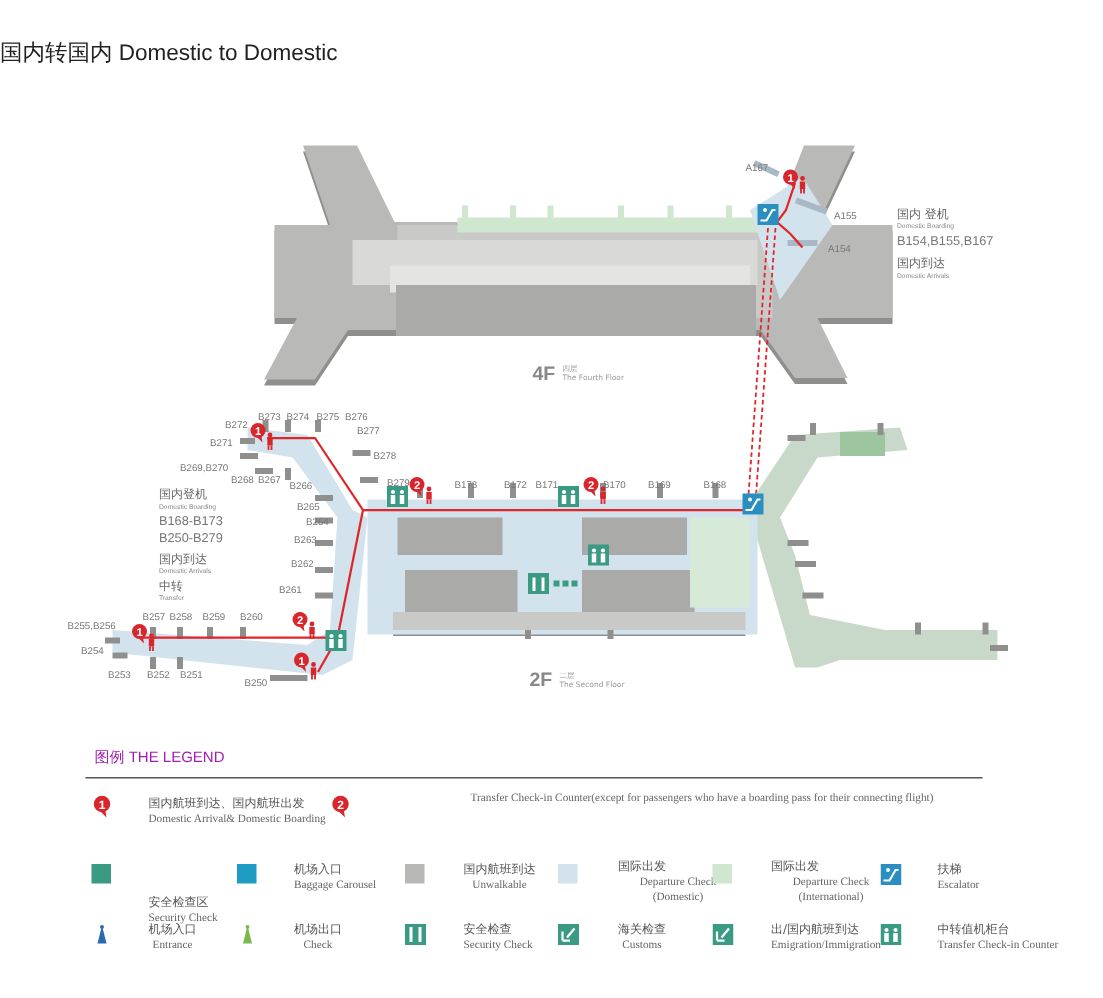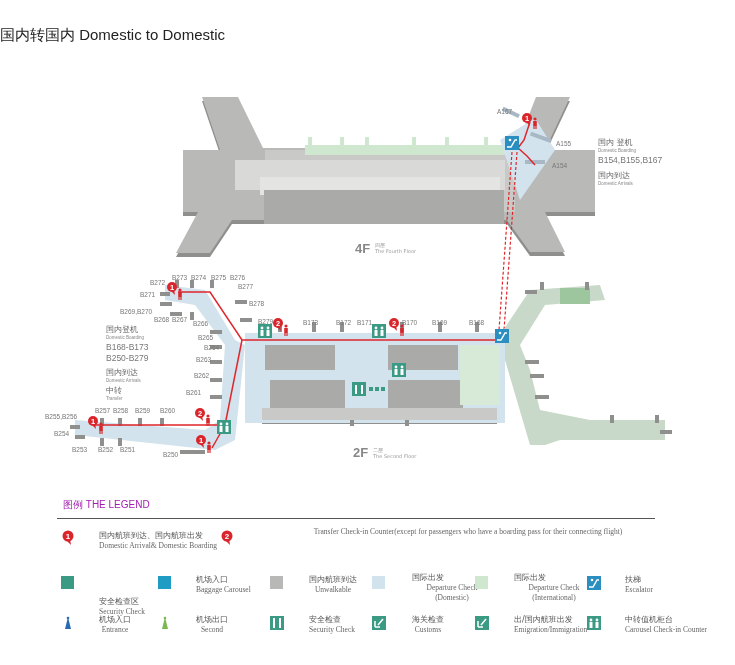--- a/index.html
+++ b/index.html
@@ -308,21 +308,21 @@
     <div>机场入口</div>
     <div class="en">Entrance</div>
   </div>
 
 <svg class="ic" style="left:158px;top:616px" viewBox="0 0 14 14">
   <path d="M7 1 L10 13 L4 13 Z" fill="#7ab850"></path>
     <circle cx="7" cy="2" r="1.3" fill="#7ab850"></circle>
 </svg>
 <div class="lg" style="left:181px;top:615px">
     <div>机场出口</div>
-    <div class="en">Second</div>
+    <div class="en">Check</div>
   </div>
 
 <svg class="ic" style="left:270px;top:616px" viewBox="0 0 14 14">
   <rect width="14" height="14" fill="#3a9a84"></rect>
     <rect x="3" y="2" width="2" height="10" fill="#fff"></rect>
     <rect x="9" y="2" width="2" height="10" fill="#fff"></rect>
 </svg>
 <div class="lg" style="left:294px;top:615px">
     <div>安全检查</div>
     <div class="en">Security Check</div>
@@ -335,23 +335,23 @@
 <div class="lg" style="left:397px;top:615px">
     <div>海关检查</div>
     <div class="en">Customs</div>
   </div>
 
 <svg class="ic" style="left:475px;top:616px" viewBox="0 0 14 14">
   <rect width="14" height="14" fill="#3a9a84"></rect>
     <path d="M3 11 L3 5 M3 11 L8 11 M6 9 L11 3" stroke="#fff" stroke-width="1.5" fill="none"></path>
 </svg>
 <div class="lg" style="left:499px;top:615px">
-    <div>出/国内航班出发</div>
+    <div>出/国内航班到达</div>
     <div class="en">Emigration/Immigration</div>
   </div>
 
 <svg class="ic" style="left:587px;top:616px" viewBox="0 0 14 14">
     <use href="#tcc"></use>
   </svg>
 <div class="lg" style="left:610px;top:615px">
     <div>中转值机柜台</div>
-    <div class="en">Carousel Check-in Counter</div>
+    <div class="en">Transfer Check-in Counter</div>
   </div>
 
 </body></html>

